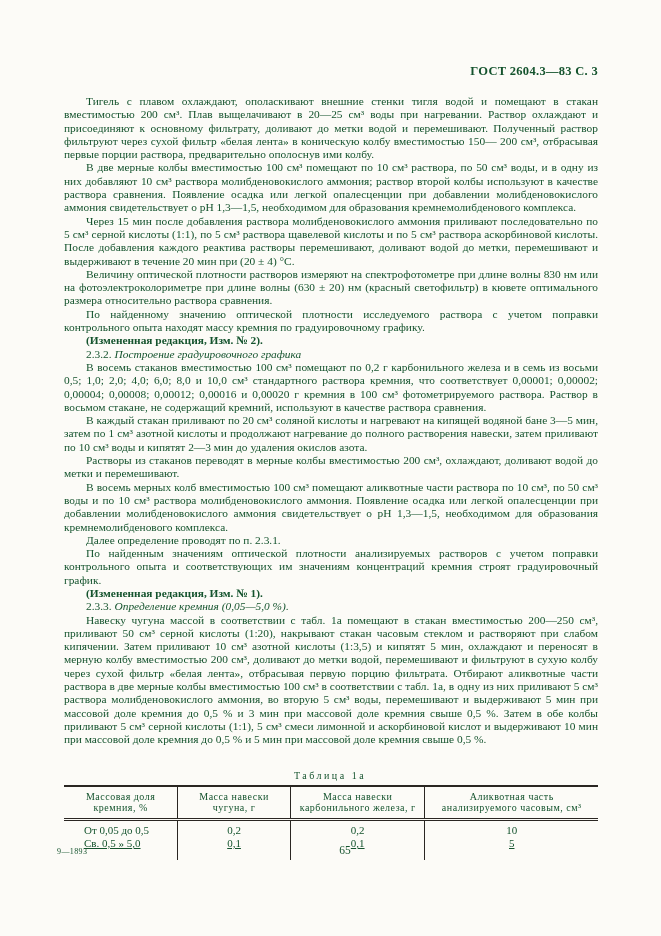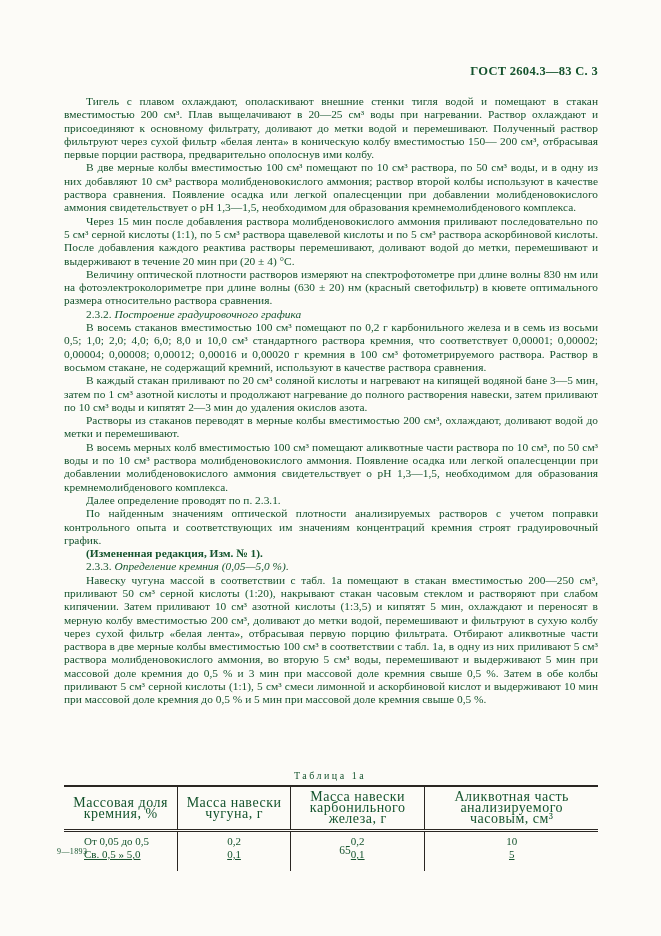--- a/index.html
+++ b/index.html
@@ -27,21 +27,21 @@
   .table-block{position:absolute;top:770px;left:64px;width:534px;}
   .table-label{
     text-align:center;font-size:10px;letter-spacing:2.5px;
     margin:0 2px 4px 0;
   }
   table.t1{
     width:100%;border-collapse:collapse;table-layout:fixed;
     border-top:2px solid #2a2622;
   }
   .t1 th{
-    font-weight:normal;font-size:14px;letter-spacing:0.5px;line-height:11px;
+    font-weight:normal;font-size:10px;letter-spacing:0.5px;line-height:11px;
     text-align:center;vertical-align:middle;
     padding:4px 6px 5px;
     border-bottom:3.5px double #2a2622;
   }
   .t1 th + th, .t1 td + td{border-left:1.2px solid #2a2622;}
   .t1 td{
     font-size:11px;line-height:13px;text-align:center;vertical-align:top;
     padding:0 4px;
   }
   .t1 tr.first td{padding-top:3px;}
@@ -61,20 +61,22 @@
 
 <div class="page">
 
   <div class="doc-header">ГОСТ 2604.3—83 С. 3</div>
 
   <div class="body-text">
     <p class="para">Тигель с плавом охлаждают, ополаскивают внешние стенки тигля водой и помещают в стакан вместимостью 200 см³. Плав выщелачивают в 20—25 см³ воды при нагревании. Раствор охлаждают и присоединяют к основному фильтрату, доливают до метки водой и перемешивают. Полученный раствор фильтруют через сухой фильтр «белая лента» в коническую колбу вместимостью 150— 200 см³, отбрасывая первые порции раствора, предварительно ополоснув ими колбу.</p>
     <p class="para">В две мерные колбы вместимостью 100 см³ помещают по 10 см³ раствора, по 50 см³ воды, и в одну из них добавляют 10 см³ раствора молибденовокислого аммония; раствор второй колбы используют в качестве раствора сравнения. Появление осадка или легкой опалесценции при добавлении молибденовокислого аммония свидетельствует о рН 1,3—1,5, необходимом для образования кремнемолибденового комплекса.</p>
     <p class="para">Через 15 мин после добавления раствора молибденовокислого аммония приливают последовательно по 5 см³ серной кислоты (1:1), по 5 см³ раствора щавелевой кислоты и по 5 см³ раствора аскорбиновой кислоты. После добавления каждого реактива растворы перемешивают, доливают водой до метки, перемешивают и выдерживают в течение 20 мин при (20 ± 4) °С.</p>
     <p class="para">Величину оптической плотности растворов измеряют на спектрофотометре при длине волны 830 нм или на фотоэлектроколориметре при длине волны (630 ± 20) нм (красный светофильтр) в кювете оптимального размера относительно раствора сравнения.</p>
+    <p class="para">По найденному значению оптической плотности исследуемого раствора с учетом поправки контрольного опыта находят массу кремния по градуировочному графику.</p>
+    <p class="para bold">(Измененная редакция, Изм. № 2).</p>
     <p class="para"><span>2.3.2.</span> <span class="italic">Построение градуировочного графика</span></p>
     <p class="para">В восемь стаканов вместимостью 100 см³ помещают по 0,2 г карбонильного железа и в семь из восьми 0,5; 1,0; 2,0; 4,0; 6,0; 8,0 и 10,0 см³ стандартного раствора кремния, что соответствует 0,00001; 0,00002; 0,00004; 0,00008; 0,00012; 0,00016 и 0,00020 г кремния в 100 см³ фотометрируемого раствора. Раствор в восьмом стакане, не содержащий кремний, используют в качестве раствора сравнения.</p>
     <p class="para">В каждый стакан приливают по 20 см³  соляной кислоты и нагревают на кипящей водяной бане 3—5 мин, затем по 1 см³ азотной кислоты и продолжают нагревание до полного растворения навески, затем приливают по 10 см³ воды и кипятят 2—3 мин до удаления окислов азота.</p>
     <p class="para">Растворы из стаканов переводят в мерные колбы вместимостью 200 см³, охлаждают, доливают водой до метки и перемешивают.</p>
     <p class="para">В восемь мерных колб вместимостью 100 см³ помещают аликвотные части раствора по 10 см³, по 50 см³ воды и по 10 см³ раствора молибденовокислого аммония. Появление осадка или легкой опалесценции при добавлении молибденовокислого аммония свидетельствует о рН 1,3—1,5, необходимом для образования кремнемолибденового комплекса.</p>
     <p class="para">Далее определение проводят по п. 2.3.1.</p>
     <p class="para">По найденным значениям оптической плотности анализируемых растворов с учетом поправки контрольного опыта и соответствующих им значениям концентраций кремния строят градуировочный график.</p>
     <p class="para bold">(Измененная редакция, Изм. № 1).</p>
     <p class="para"><span>2.3.3.</span> <span class="italic">Определение кремния (0,05—5,0 %).</span></p>
     <p class="para">Навеску чугуна массой в соответствии с табл. 1а помещают в стакан вместимостью 200—250 см³, приливают 50 см³ серной кислоты (1:20), накрывают стакан часовым стеклом и растворяют при слабом кипячении. Затем приливают 10 см³ азотной кислоты (1:3,5) и кипятят 5 мин, охлаждают и переносят в мерную колбу вместимостью 200 см³, доливают до метки водой, перемешивают и фильтруют в сухую колбу через сухой фильтр «белая лента», отбрасывая первую порцию фильтрата. Отбирают аликвотные части раствора в две мерные колбы вместимостью 100 см³ в соответствии с табл. 1а, в одну из них приливают 5 см³ раствора молибденовокислого аммония, во вторую 5 см³  воды, перемешивают и выдерживают 5 мин при массовой доле кремния до 0,5 % и 3 мин при массовой доле кремния свыше 0,5 %. Затем в обе колбы приливают 5 см³ серной кислоты (1:1), 5 см³  смеси лимонной и аскорбиновой кислот и выдерживают 10 мин при массовой доле кремния до 0,5 % и 5 мин при массовой доле кремния свыше 0,5 %.</p>

